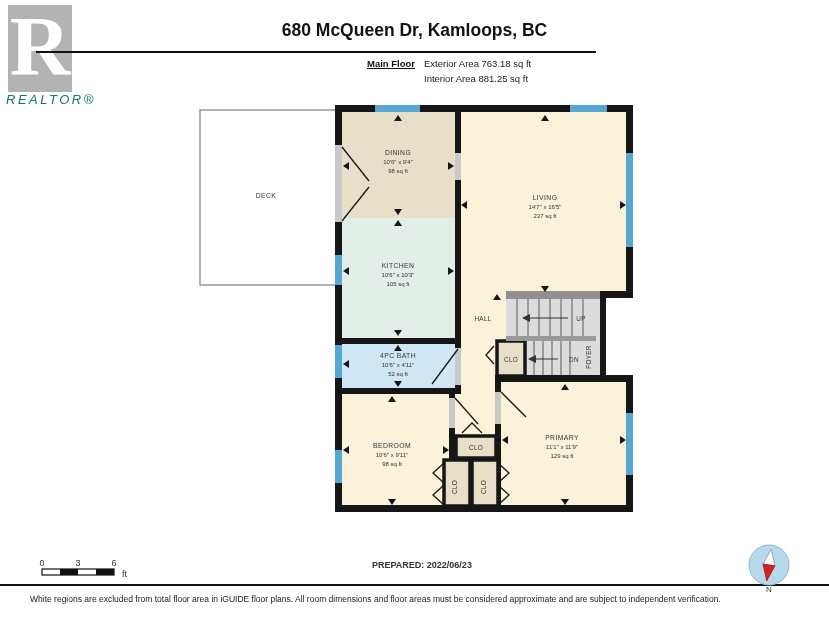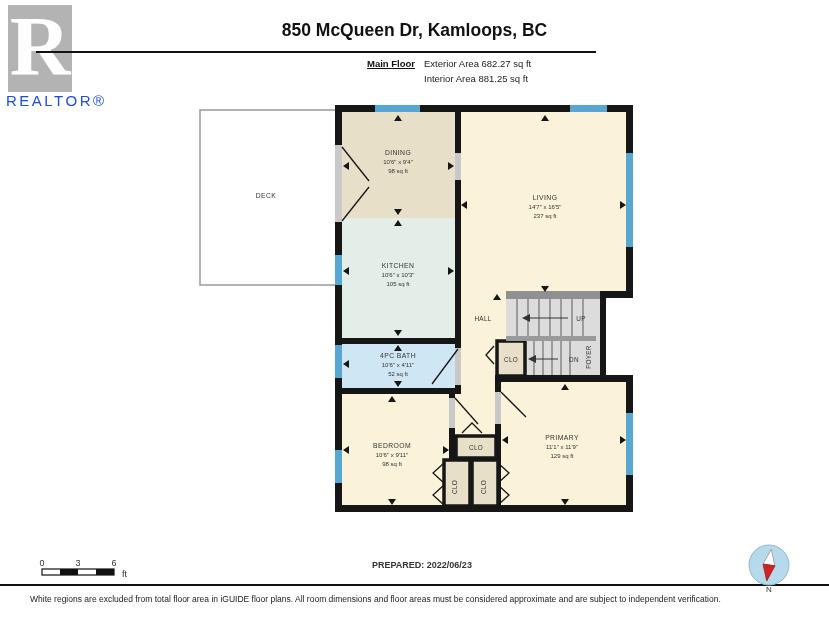--- a/index.html
+++ b/index.html
@@ -4,22 +4,22 @@
 <style>
   html,body{margin:0;padding:0;background:#fff;}
   #canvas{position:relative;width:829px;height:640px;background:#fff;overflow:hidden;
           font-family:"Liberation Sans",sans-serif;}
 
   
   #logo-block{position:absolute;left:8px;top:5px;width:64px;height:87px;background:#b3b3b3;
               z-index:1;display:flex;align-items:center;justify-content:center;}
   #logo-block span{font-family:"Liberation Serif",serif;font-weight:bold;font-size:84px;
                    color:#fff;line-height:84px;transform:translateY(-2px);}
-  #logo-word{position:absolute;left:6px;top:92px;font-size:15px;letter-spacing:2.5px;
-             color:#1d4ed8;z-index:1;}
+  #logo-word{position:absolute;left:6px;top:92px;font-size:13px;letter-spacing:2.5px;
+             color:#0f766e;z-index:1;font-style:italic;}
   #title{position:absolute;left:0;top:20px;width:829px;text-align:center;
          font-size:17.5px;font-weight:bold;color:#111;}
   #title-rule{position:absolute;left:36px;top:51px;width:560px;height:2px;background:#111;z-index:2;}
   #floor-label{position:absolute;left:330px;top:58px;width:85px;text-align:right;
                font-size:9.5px;font-weight:bold;color:#111;text-decoration:underline;}
   #ext-area{position:absolute;left:424px;top:58px;font-size:9.5px;color:#222;}
   #int-area{position:absolute;left:424px;top:73px;font-size:9.5px;color:#222;}
 
   
   #footer-rule{position:absolute;left:0;top:584px;width:829px;height:2px;background:#111;}
@@ -36,24 +36,24 @@
 </style>
 </head>
 <body>
 
 <div id="canvas">
 
   <div id="logo-block">
     <span>R</span>
   </div>
   <div id="logo-word">REALTOR®</div>
-  <div id="title">850 McQueen Dr, Kamloops, BC</div>
+  <div id="title">680 McQueen Dr, Kamloops, BC</div>
   <div id="title-rule"></div>
   <div id="floor-label">Main Floor</div>
-  <div id="ext-area">Exterior Area 682.27 sq ft</div>
+  <div id="ext-area">Exterior Area 763.18 sq ft</div>
   <div id="int-area">Interior Area 881.25 sq ft</div>
 
   <div id="footer-rule"></div>
   <div id="prepared">PREPARED: 2022/06/23</div>
   <div id="disclaimer">White regions are excluded from total floor area in iGUIDE floor plans. All room dimensions and floor areas must be considered approximate and are subject to independent verification.</div>
 
   <svg id="plan-svg" width="829" height="640" viewBox="0 0 829 640">
 
     <rect x="200" y="110" width="136" height="175" fill="#ffffff" stroke="#999" stroke-width="1.5"></rect>
 

